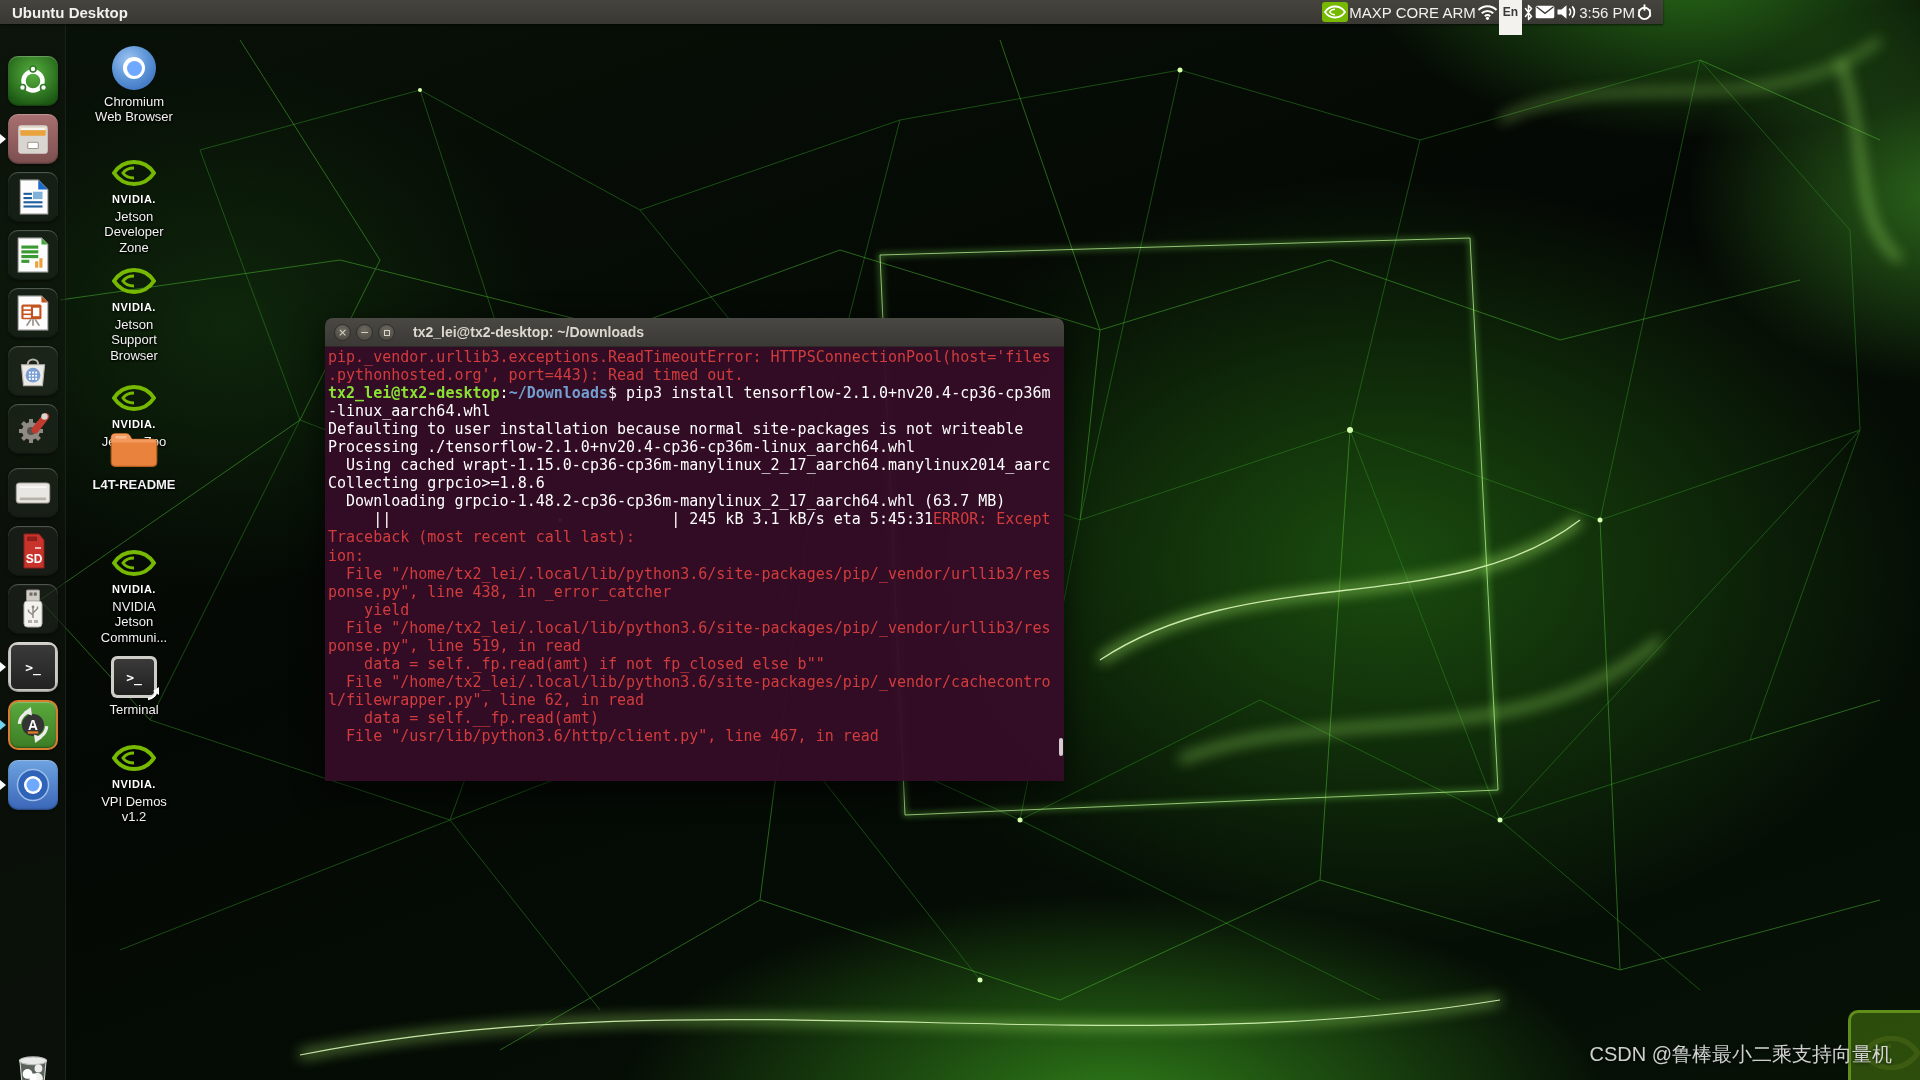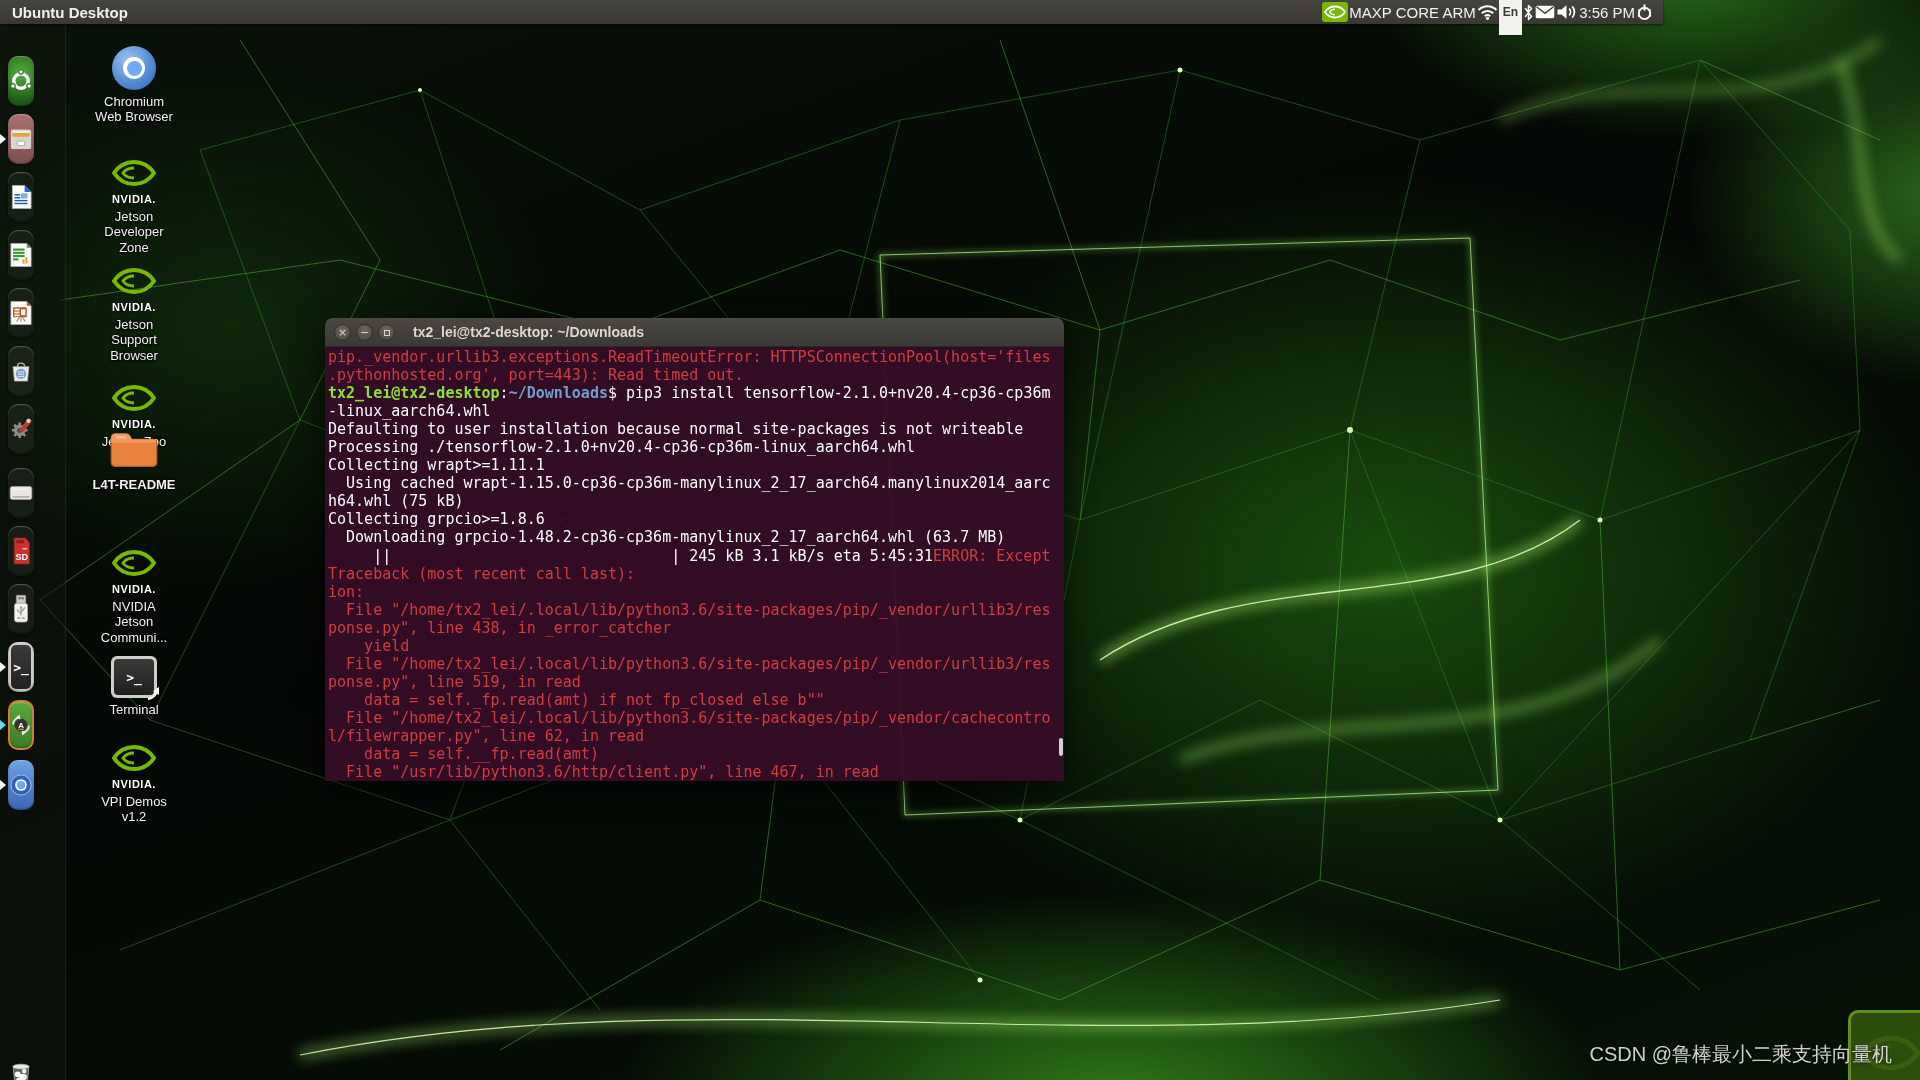--- a/index.html
+++ b/index.html
@@ -27,21 +27,21 @@
   .panel-status { font-size:15px; color:#f3f1ee; }
   .kbd-box { background:#f4f2ee; color:#3a3a38; font-weight:bold; font-size:12px;
     border-radius:0; padding:16px 4px; line-height:14px; }
   .panel-time { font-size:15px; }
   .pi { display:flex; align-items:center; }
 
   
   .dock { position:absolute; left:0; top:24px; width:66px; height:1056px; z-index:50;
     background:rgba(16,24,14,0.55); box-shadow:inset -1px 0 0 rgba(255,255,255,0.06); }
   .dock-item { position:absolute; left:8px; width:50px; height:50px; }
-  .dock-tile { width:26px; height:50px; border-radius:10px; position:relative; overflow:hidden;
+  .dock-tile { width:50px; height:50px; border-radius:10px; position:relative; overflow:hidden;
     box-shadow:inset 0 1px 1px rgba(255,255,255,.28), inset 0 -1px 2px rgba(0,0,0,.35), 0 1px 3px rgba(0,0,0,.55);
     display:flex; align-items:center; justify-content:center; }
   .run-arrow { position:absolute; left:-8px; top:20px; width:0; height:0;
     border-top:5px solid transparent; border-bottom:5px solid transparent; border-left:6px solid #fff; }
   .run-arrow.cyan { border-left-color:#6fd4ef; }
   .t-dash { background:radial-gradient(circle at 50% 35%, #57b13f, #1d5a14 80%); }
   .t-files { background:linear-gradient(#a97070,#7d4f4f); }
   .t-page  { background:rgba(40,50,40,0.35); }
   .t-soft  { background:rgba(60,66,60,0.30); }
   .t-gear  { background:rgba(60,66,60,0.25); }
@@ -494,23 +494,21 @@
     <span class="wtitle">tx2_lei@tx2-desktop: ~/Downloads</span>
   </div>
   <div class="term-body" id="term-body">
     <div class="scroll-handle"></div>
   <div class="term-line"><span class="seg-red">pip._vendor.urllib3.exceptions.ReadTimeoutError: HTTPSConnectionPool(host='files</span></div>
       <div class="term-line"><span class="seg-red">.pythonhosted.org', port=443): Read timed out.</span></div>
       <div class="term-line"><span class="seg-green">tx2_lei@tx2-desktop</span><span class="seg-fg">:</span><span class="seg-blue">~/Downloads</span><span class="seg-fg">$ pip3 install tensorflow-2.1.0+nv20.4-cp36-cp36m</span></div>
       <div class="term-line"><span class="seg-fg">-linux_aarch64.whl</span></div>
       <div class="term-line"><span class="seg-fg">Defaulting to user installation because normal site-packages is not writeable</span></div>
       <div class="term-line"><span class="seg-fg">Processing ./tensorflow-2.1.0+nv20.4-cp36-cp36m-linux_aarch64.whl</span></div>
-      <div class="term-line"><span class="seg-fg">Collecting wrapt&gt;=1.11.1</span></div>
       <div class="term-line"><span class="seg-fg">  Using cached wrapt-1.15.0-cp36-cp36m-manylinux_2_17_aarch64.manylinux2014_aarc</span></div>
-      <div class="term-line"><span class="seg-fg">h64.whl (75 kB)</span></div>
       <div class="term-line"><span class="seg-fg">Collecting grpcio&gt;=1.8.6</span></div>
       <div class="term-line"><span class="seg-fg">  Downloading grpcio-1.48.2-cp36-cp36m-manylinux_2_17_aarch64.whl (63.7 MB)</span></div>
       <div class="term-line"><span class="seg-fg">     ||                               | 245 kB 3.1 kB/s eta 5:45:31</span><span class="seg-red">ERROR: Except</span></div>
       <div class="term-line"><span class="seg-red">Traceback (most recent call last):</span></div>
       <div class="term-line"><span class="seg-red">ion:</span></div>
       <div class="term-line"><span class="seg-red">  File "/home/tx2_lei/.local/lib/python3.6/site-packages/pip/_vendor/urllib3/res</span></div>
       <div class="term-line"><span class="seg-red">ponse.py", line 438, in _error_catcher</span></div>
       <div class="term-line"><span class="seg-red">    yield</span></div>
       <div class="term-line"><span class="seg-red">  File "/home/tx2_lei/.local/lib/python3.6/site-packages/pip/_vendor/urllib3/res</span></div>
       <div class="term-line"><span class="seg-red">ponse.py", line 519, in read</span></div>

